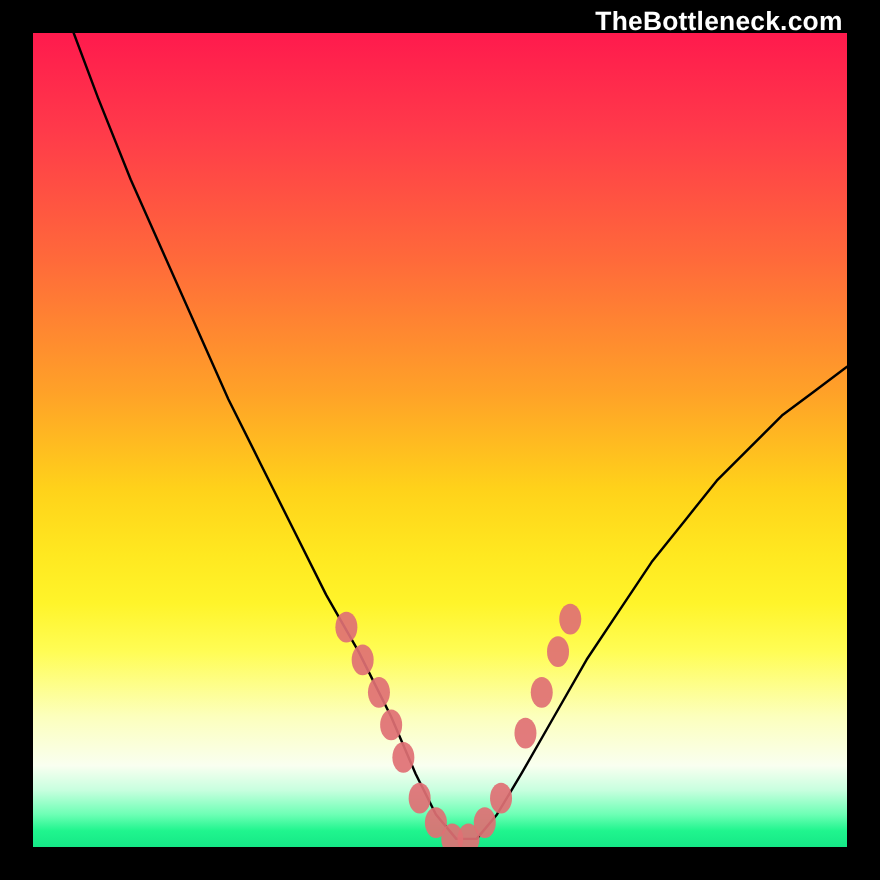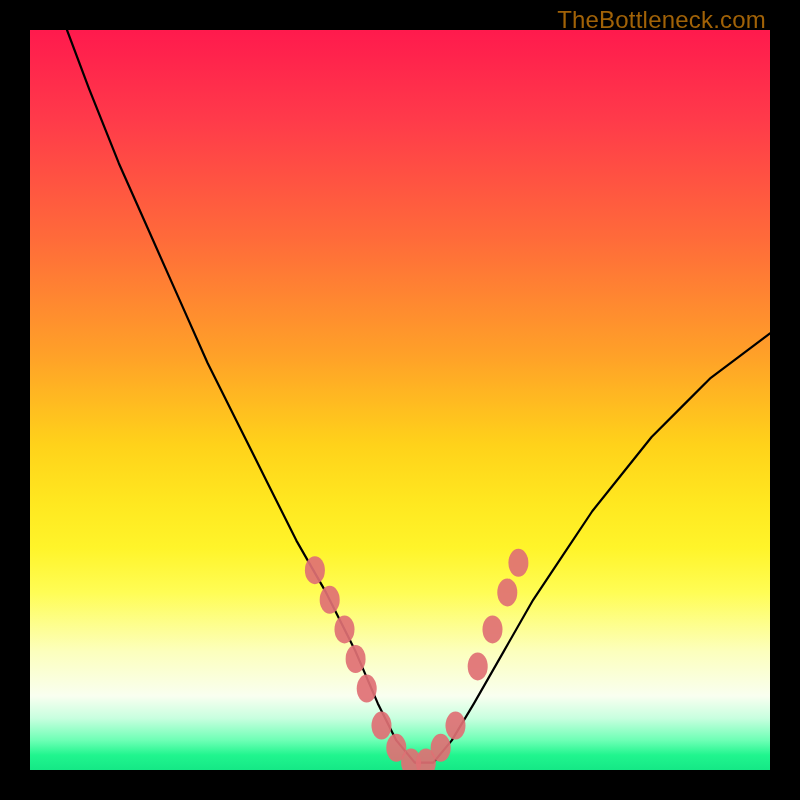--- a/index.html
+++ b/index.html
@@ -38,23 +38,24 @@
       #20f58e 98%,
       #15e886 100%
     );
   }
   .watermark {
     position: absolute;
     right: 34px;
     top: 6px;
     font-family: Arial, Helvetica, sans-serif;
     font-size: 24px;
-    color: #a16207;
+    color: #ffffff;
     letter-spacing: 0.2px;
     user-select: none;
+    font-weight: bold;
   }
   svg.curve {
     position: absolute;
     left: 0;
     top: 0;
     width: 740px;
     height: 740px;
   }
   .curve-path {
     fill: none;

